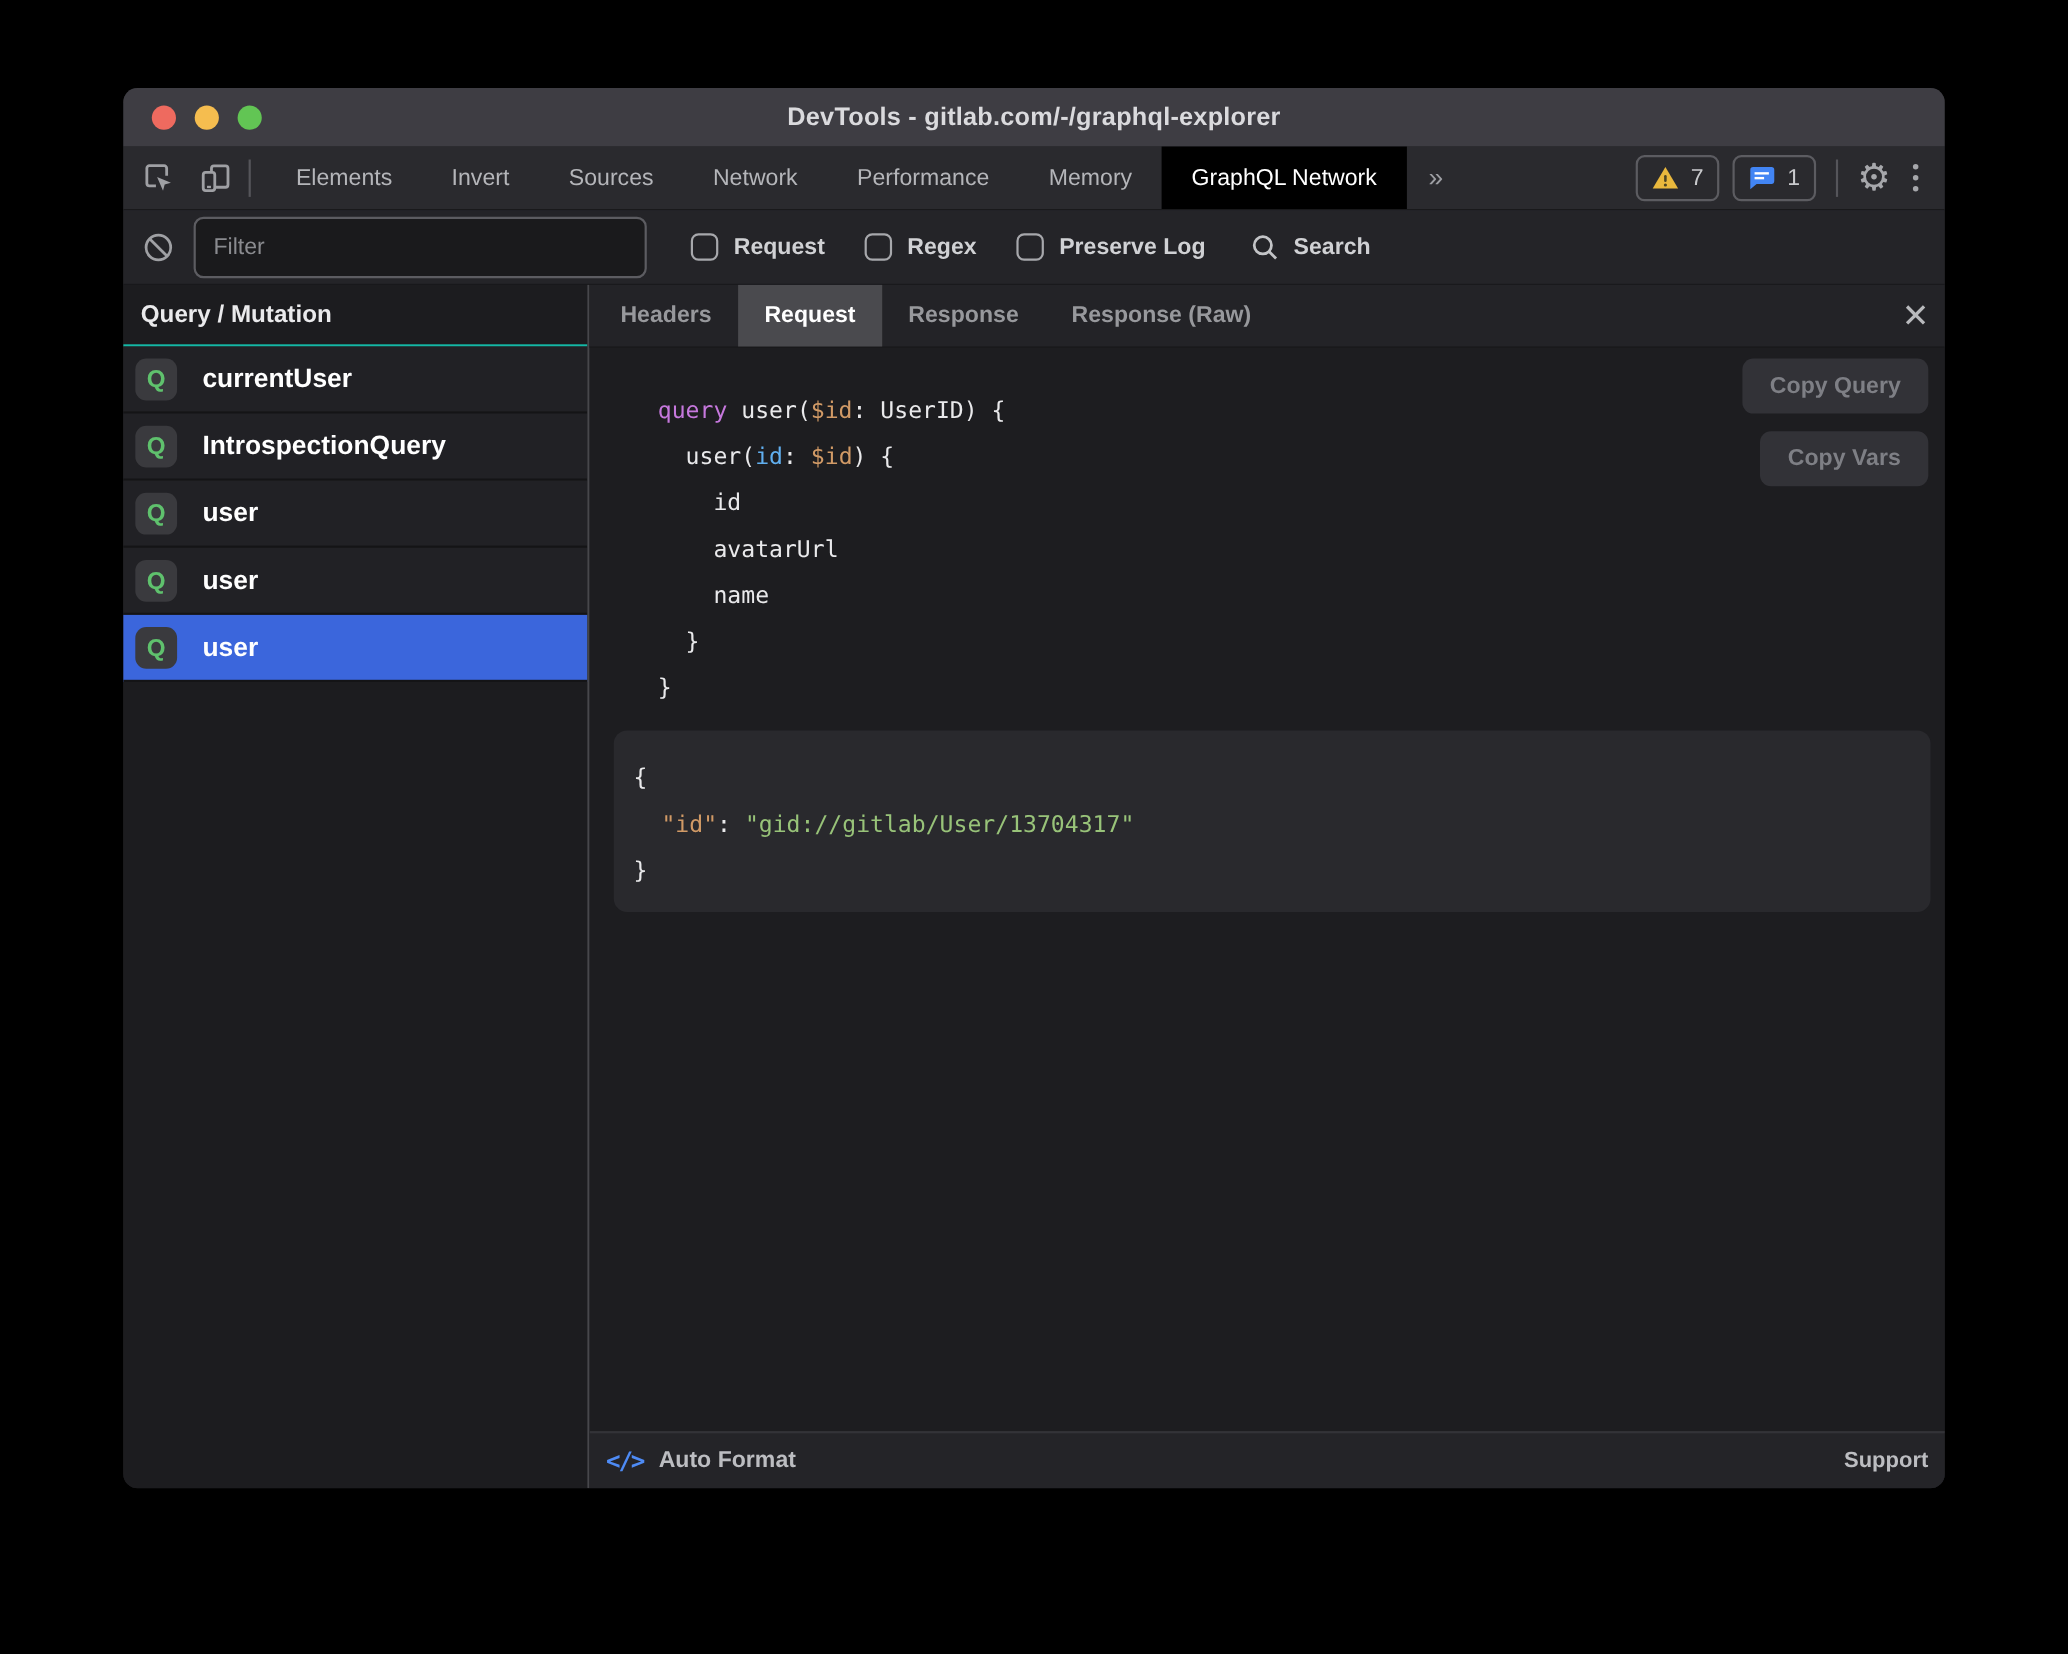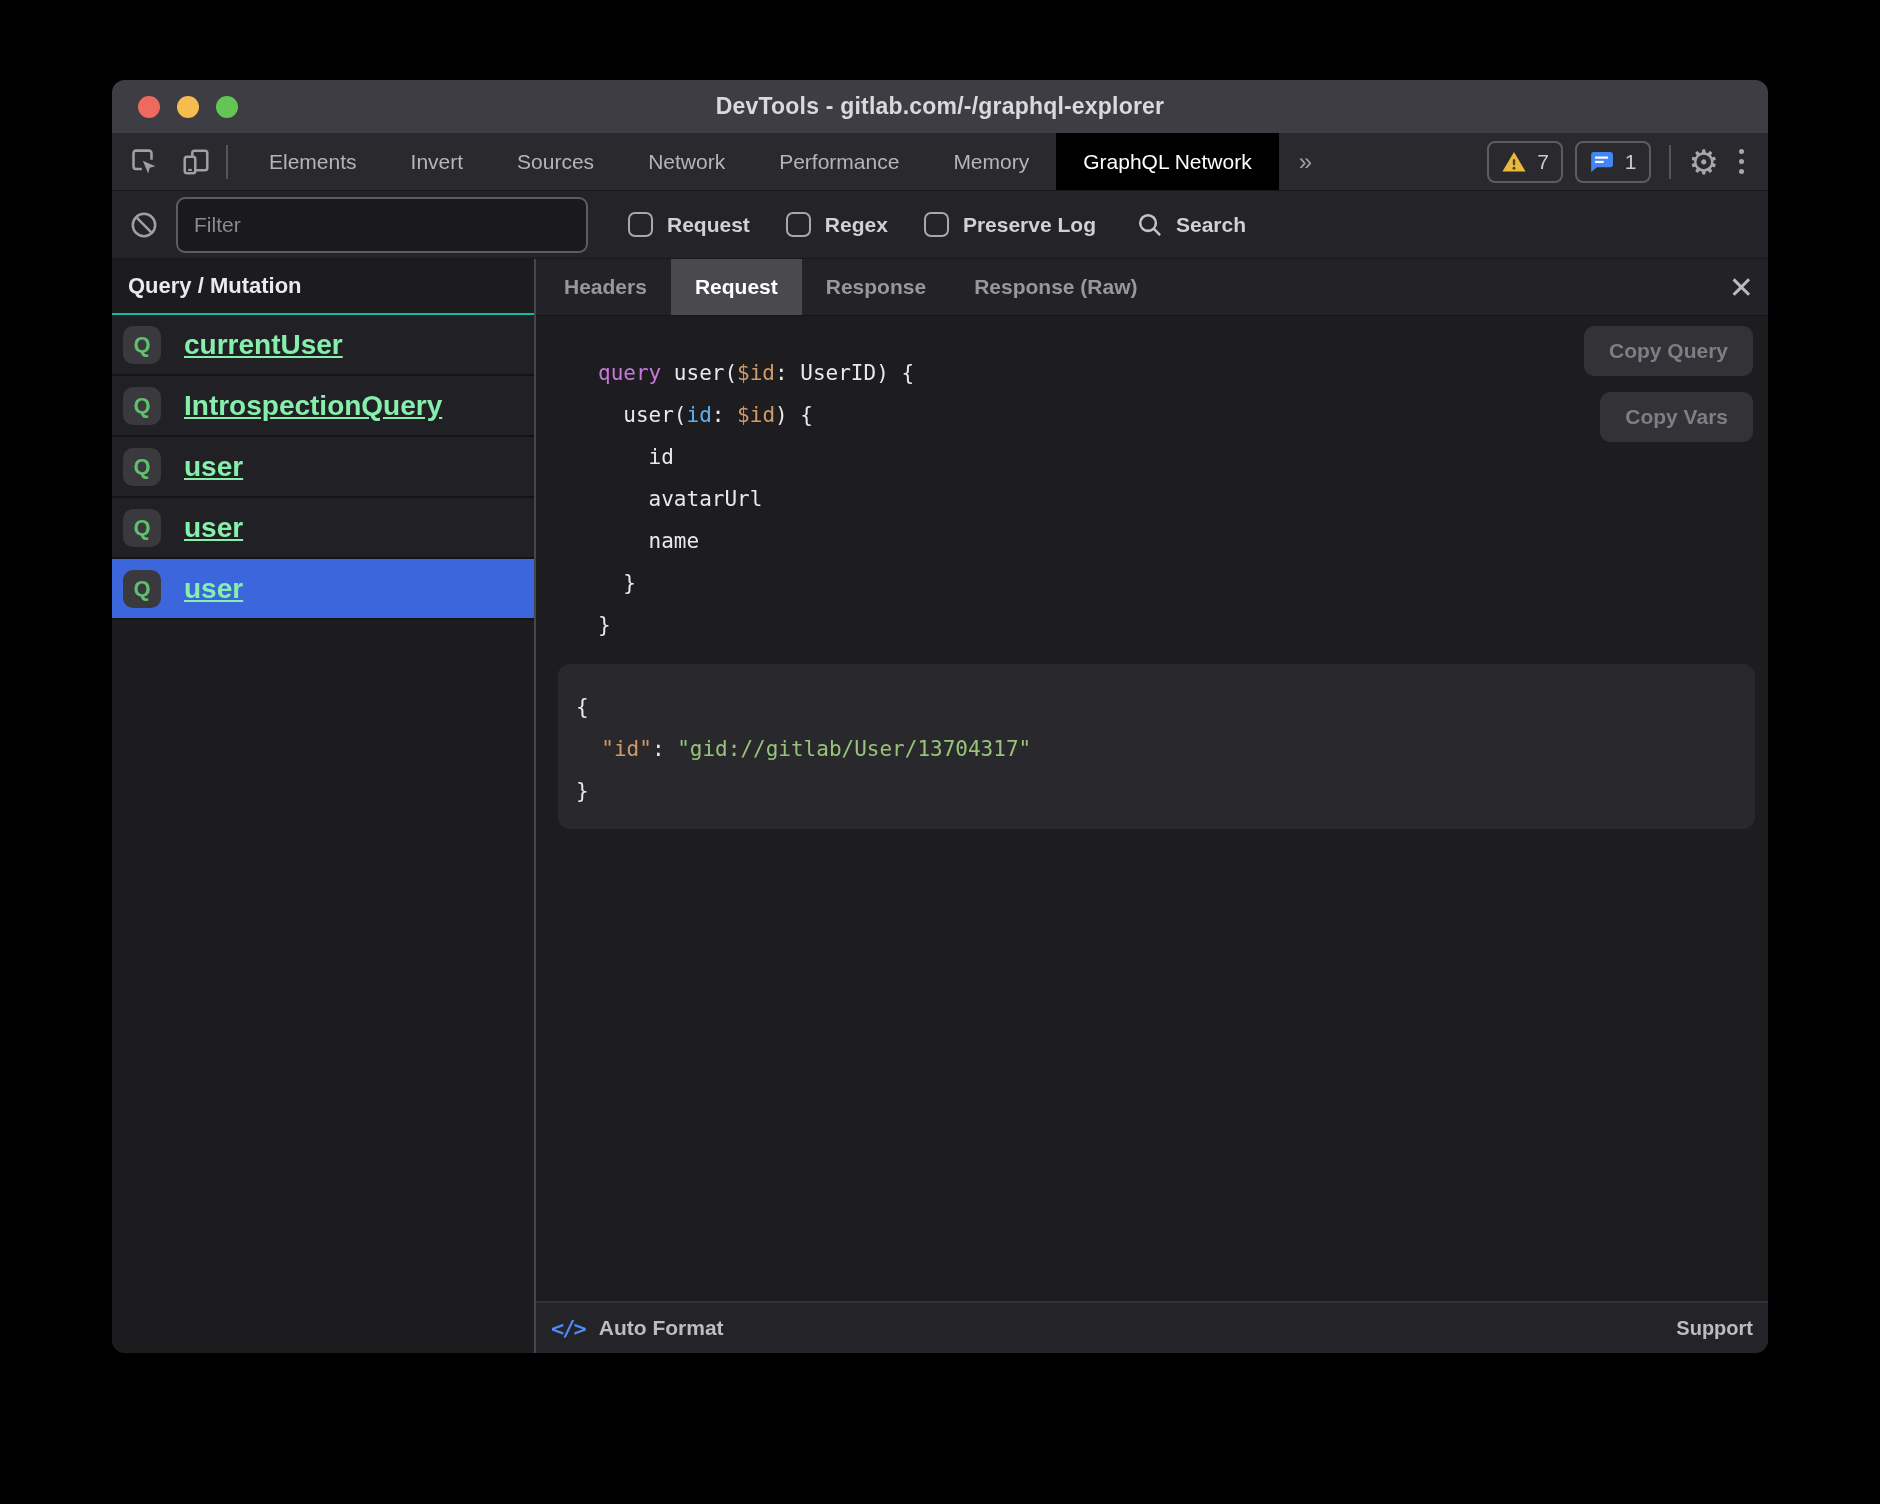--- a/index.html
+++ b/index.html
@@ -52,21 +52,21 @@
   .sidebar{width:422px;flex:0 0 422px;background:#1c1c1f;display:flex;flex-direction:column;}
   .content-divider{width:2px;background:#47474b;flex:0 0 2px;}
   .sidebar-header{height:54px;flex:0 0 54px;display:flex;align-items:center;padding-left:16px;
                   border-bottom:2px solid #14b8a6;}
   .sidebar-header span{color:#eaeaec;font-size:22px;font-weight:bold;}
   .sb-row{height:59px;flex:0 0 59px;background:#212125;border-bottom:2px solid #141416;
           display:flex;align-items:center;padding-left:11px;}
   .sb-row.selected{background:#3b66dc;}
   .q-badge{width:38px;height:38px;border-radius:10px;background:#3a3a3e;color:#5fc16d;
            font-size:22px;font-weight:bold;display:flex;align-items:center;justify-content:center;}
-  .sb-label{color:#86efac;font-size:28px;font-weight:bold;margin-left:23px;text-decoration:underline;}
+  .sb-label{color:#ffffff;font-size:24px;font-weight:bold;margin-left:23px;}
 
   
   .panel{flex:1;display:flex;flex-direction:column;background:#1d1d20;min-width:0;}
   .panel-tabs{height:56px;flex:0 0 56px;background:#232327;display:flex;align-items:stretch;
               position:relative;border-bottom:1px solid #161618;}
   .panel-tab{display:flex;align-items:center;padding:0 24px;font-size:21px;font-weight:bold;
              color:#97989c;}
   .panel-tab:first-child{margin-left:4px;}
   .panel-tab.active{background:#4a4a4e;color:#fff;}
   .panel-close{position:absolute;right:14px;top:0;height:56px;display:flex;align-items:center;

